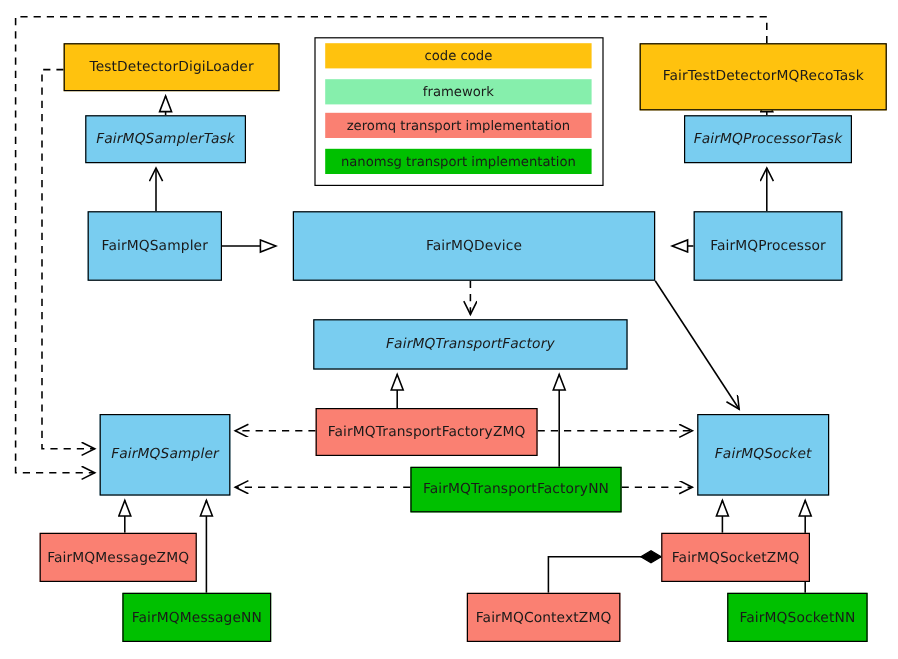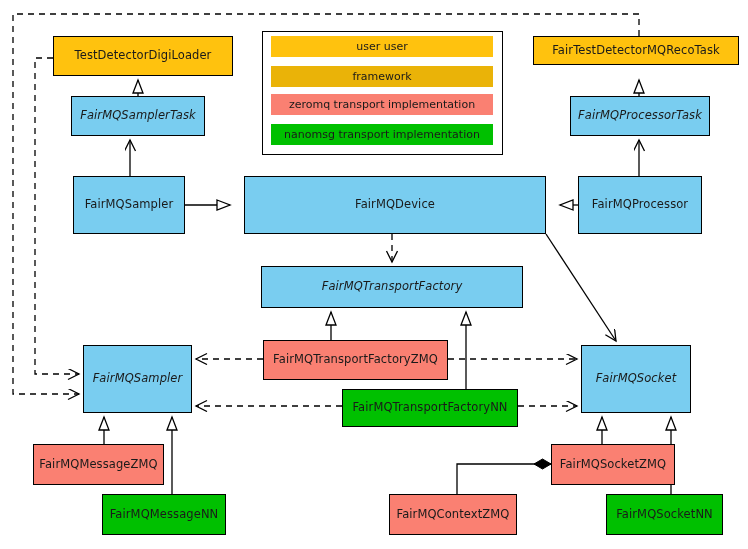--- a/index.html
+++ b/index.html
@@ -87,23 +87,23 @@
 
       <line x1="671" y1="494" x2="671" y2="417" marker-end="url(#hollowTri)"></line>
 
       <path d="M457,494 L457,464 L551,464" marker-end="url(#blackDiamond)"></path>
     </g>
   </svg>
 
   <div class="legend-box" style="left:262px;top:31px;width:241px;height:124px;">
   </div>
   <div class="legend-row" style="left:271px;top:36px;width:222px;height:21px;background:#FFC20E;">
-    <span>user user</span>
+    <span>code code</span>
   </div>
-  <div class="legend-row" style="left:271px;top:66px;width:222px;height:21px;background:#eab308;">
+  <div class="legend-row" style="left:271px;top:66px;width:222px;height:21px;background:#86efac;">
     <span>framework</span>
   </div>
   <div class="legend-row" style="left:271px;top:94px;width:222px;height:21px;background:#FA8072;">
     <span>zeromq transport implementation</span>
   </div>
   <div class="legend-row" style="left:271px;top:124px;width:222px;height:21px;background:#00C000;">
     <span>nanomsg transport implementation</span>
   </div>
 
   <div class="node" style="left:53px;top:36px;width:180px;height:40px;background:#FFC20E;">
@@ -123,21 +123,21 @@
   </div>
 
   <div class="node" style="left:578px;top:176px;width:124px;height:58px;background:#79CDF0;">
     <span>FairMQProcessor</span>
   </div>
 
   <div class="node abstract" style="left:570px;top:96px;width:140px;height:40px;background:#79CDF0;">
     <span>FairMQProcessorTask</span>
   </div>
 
-  <div class="node" style="left:533px;top:36px;width:206px;height:29px;background:#FFC20E;">
+  <div class="node" style="left:533px;top:36px;width:206px;height:56px;background:#FFC20E;">
     <span>FairTestDetectorMQRecoTask</span>
   </div>
 
   <div class="node abstract" style="left:261px;top:266px;width:262px;height:42px;background:#79CDF0;">
     <span>FairMQTransportFactory</span>
   </div>
 
   <div class="node" style="left:263px;top:340px;width:185px;height:40px;background:#FA8072;">
     <span>FairMQTransportFactoryZMQ</span>
   </div>

